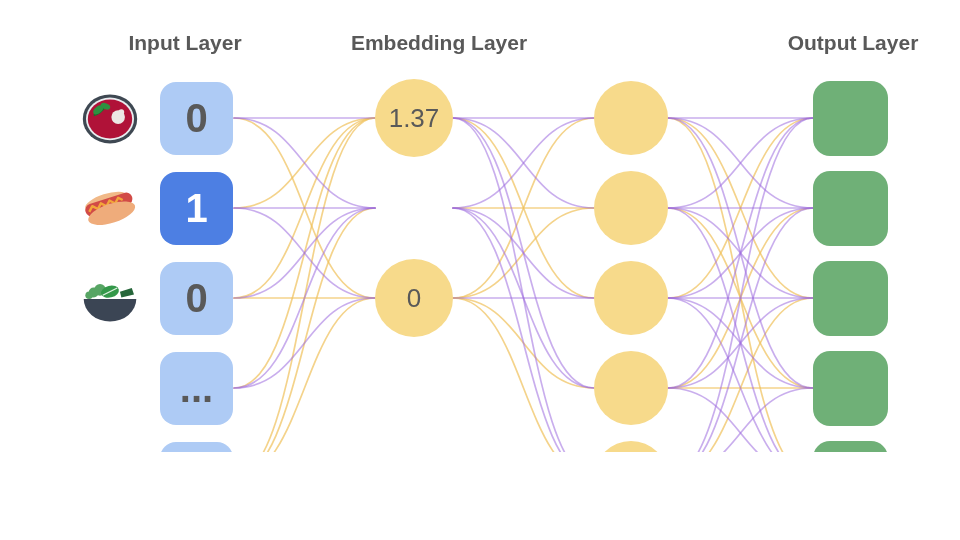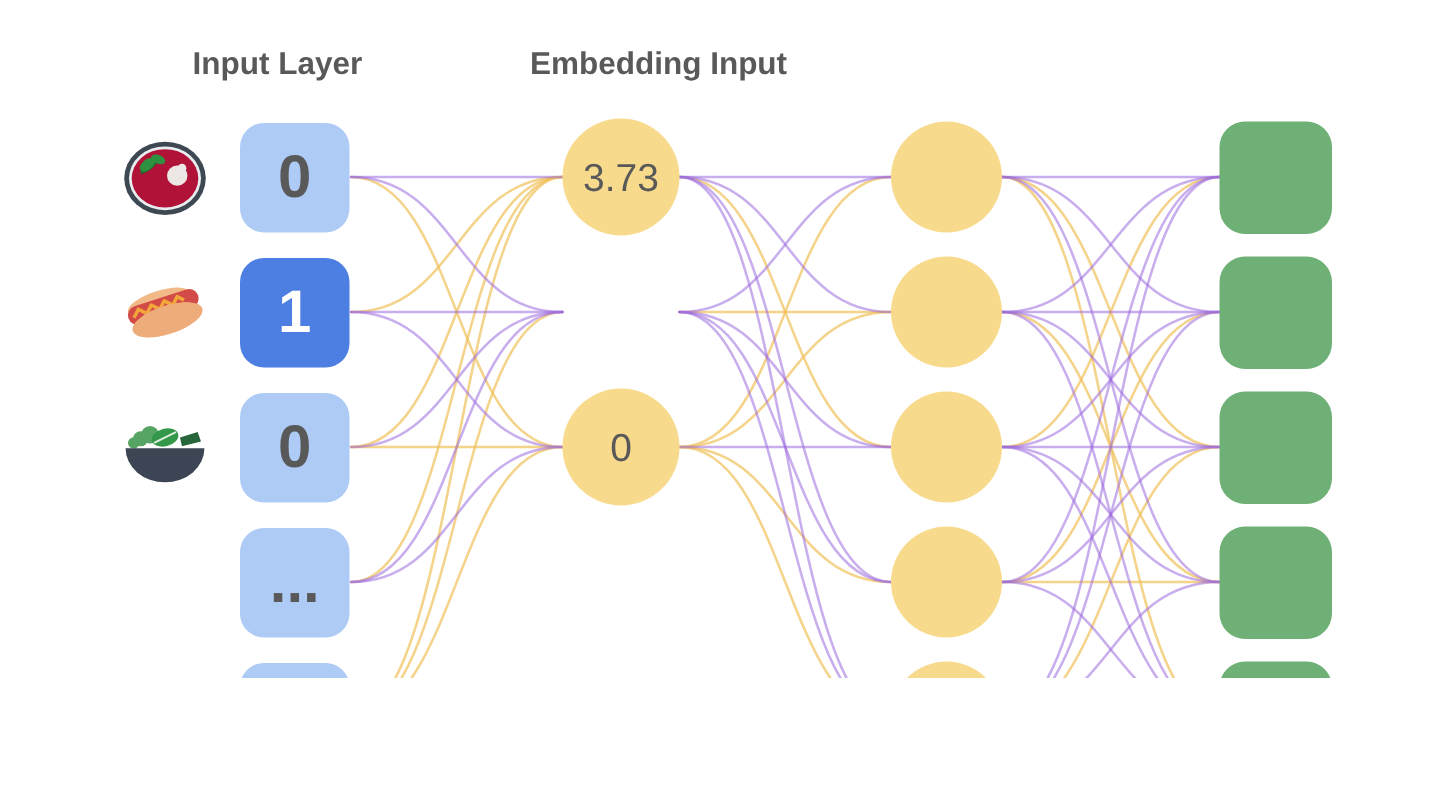--- a/index.html
+++ b/index.html
@@ -101,21 +101,22 @@
       <path d="M668,298 C740.5,298 740.5,478 813,478" class="edge edge-purple"></path>
       <path d="M668,388 C740.5,388 740.5,118 813,118" class="edge edge-purple"></path>
       <path d="M668,388 C740.5,388 740.5,298 813,298" class="edge edge-purple"></path>
       <path d="M668,388 C740.5,388 740.5,478 813,478" class="edge edge-purple"></path>
       <path d="M668,478 C740.5,478 740.5,118 813,118" class="edge edge-purple"></path>
       <path d="M668,478 C740.5,478 740.5,208 813,208" class="edge edge-purple"></path>
       <path d="M668,478 C740.5,478 740.5,388 813,388" class="edge edge-purple"></path>
     </svg>
 
   <div class="layer-title" style="left:185px">Input Layer</div>
-  <div class="layer-title" style="left:439px">Embedding Input</div>
+  <div class="layer-title" style="left:439px">Embedding Layer</div>
+  <div class="layer-title" style="left:853px">Output Layer</div>
 
   <div class="food r0">
     <svg viewBox="0 0 64 64" width="58" height="58">
       <ellipse cx="32" cy="33" rx="30" ry="27" fill="#3e4852"></ellipse>
       <ellipse cx="32" cy="33" rx="26.5" ry="23.5" fill="#e9edf0"></ellipse>
       <ellipse cx="32" cy="33" rx="24.5" ry="21.5" fill="#b01238"></ellipse>
       <path d="M14,29 q8,-2 13,-10" stroke="#1c6e2d" stroke-width="2" fill="none"></path>
       <ellipse cx="19" cy="23" rx="6.5" ry="3.8" fill="#2e9140" transform="rotate(-38 19 23)"></ellipse>
       <ellipse cx="27" cy="19" rx="5.5" ry="3.2" fill="#2e9140" transform="rotate(22 27 19)"></ellipse>
       <circle cx="41" cy="31" r="7.5" fill="#ece7e4"></circle>
@@ -171,21 +172,21 @@
       <span>0</span>
     </div>
   <div class="node in-sq r3">
       <span>...</span>
     </div>
   <div class="node in-sq r4">
       <span>0</span>
     </div>
 
   <div class="node emb-circle r0">
-      <span>3.73</span>
+      <span>1.37</span>
     </div>
   <div class="node emb-circle r2">
       <span>0</span>
     </div>
 
   <div class="node hid-circle r0"></div>
   <div class="node hid-circle r1"></div>
   <div class="node hid-circle r2"></div>
   <div class="node hid-circle r3"></div>
   <div class="node hid-circle r4"></div>

